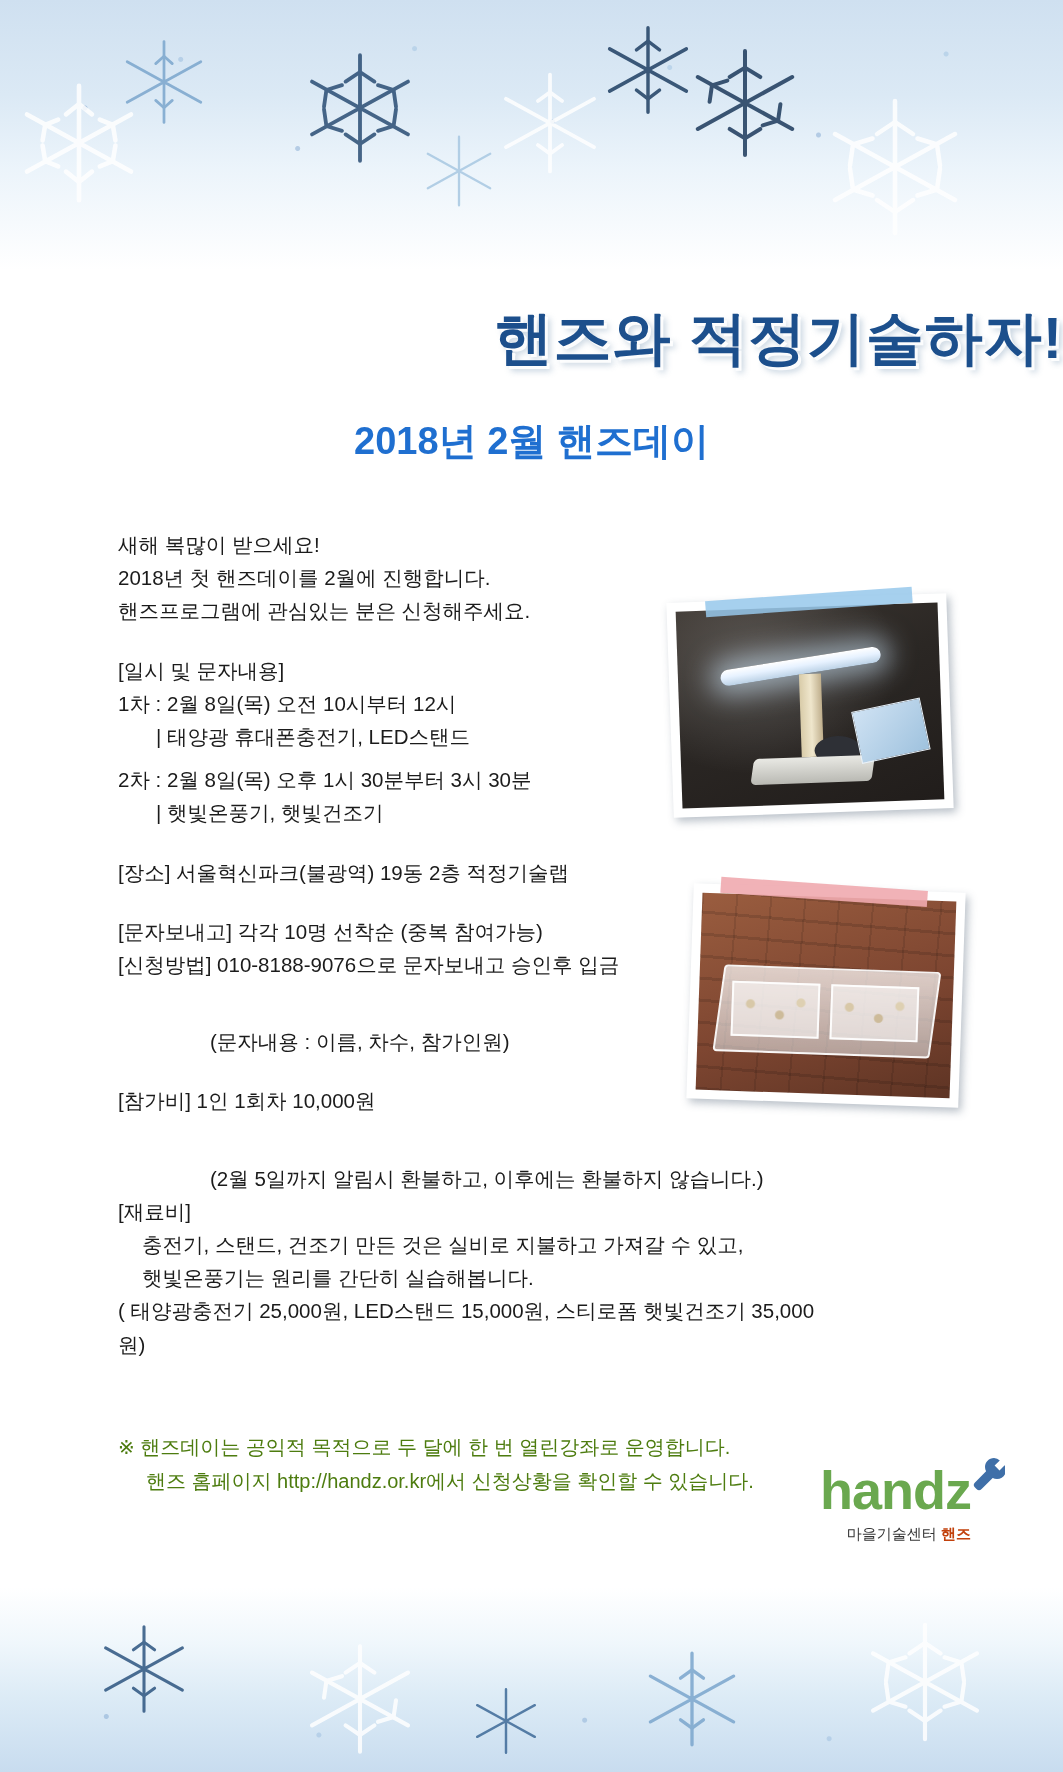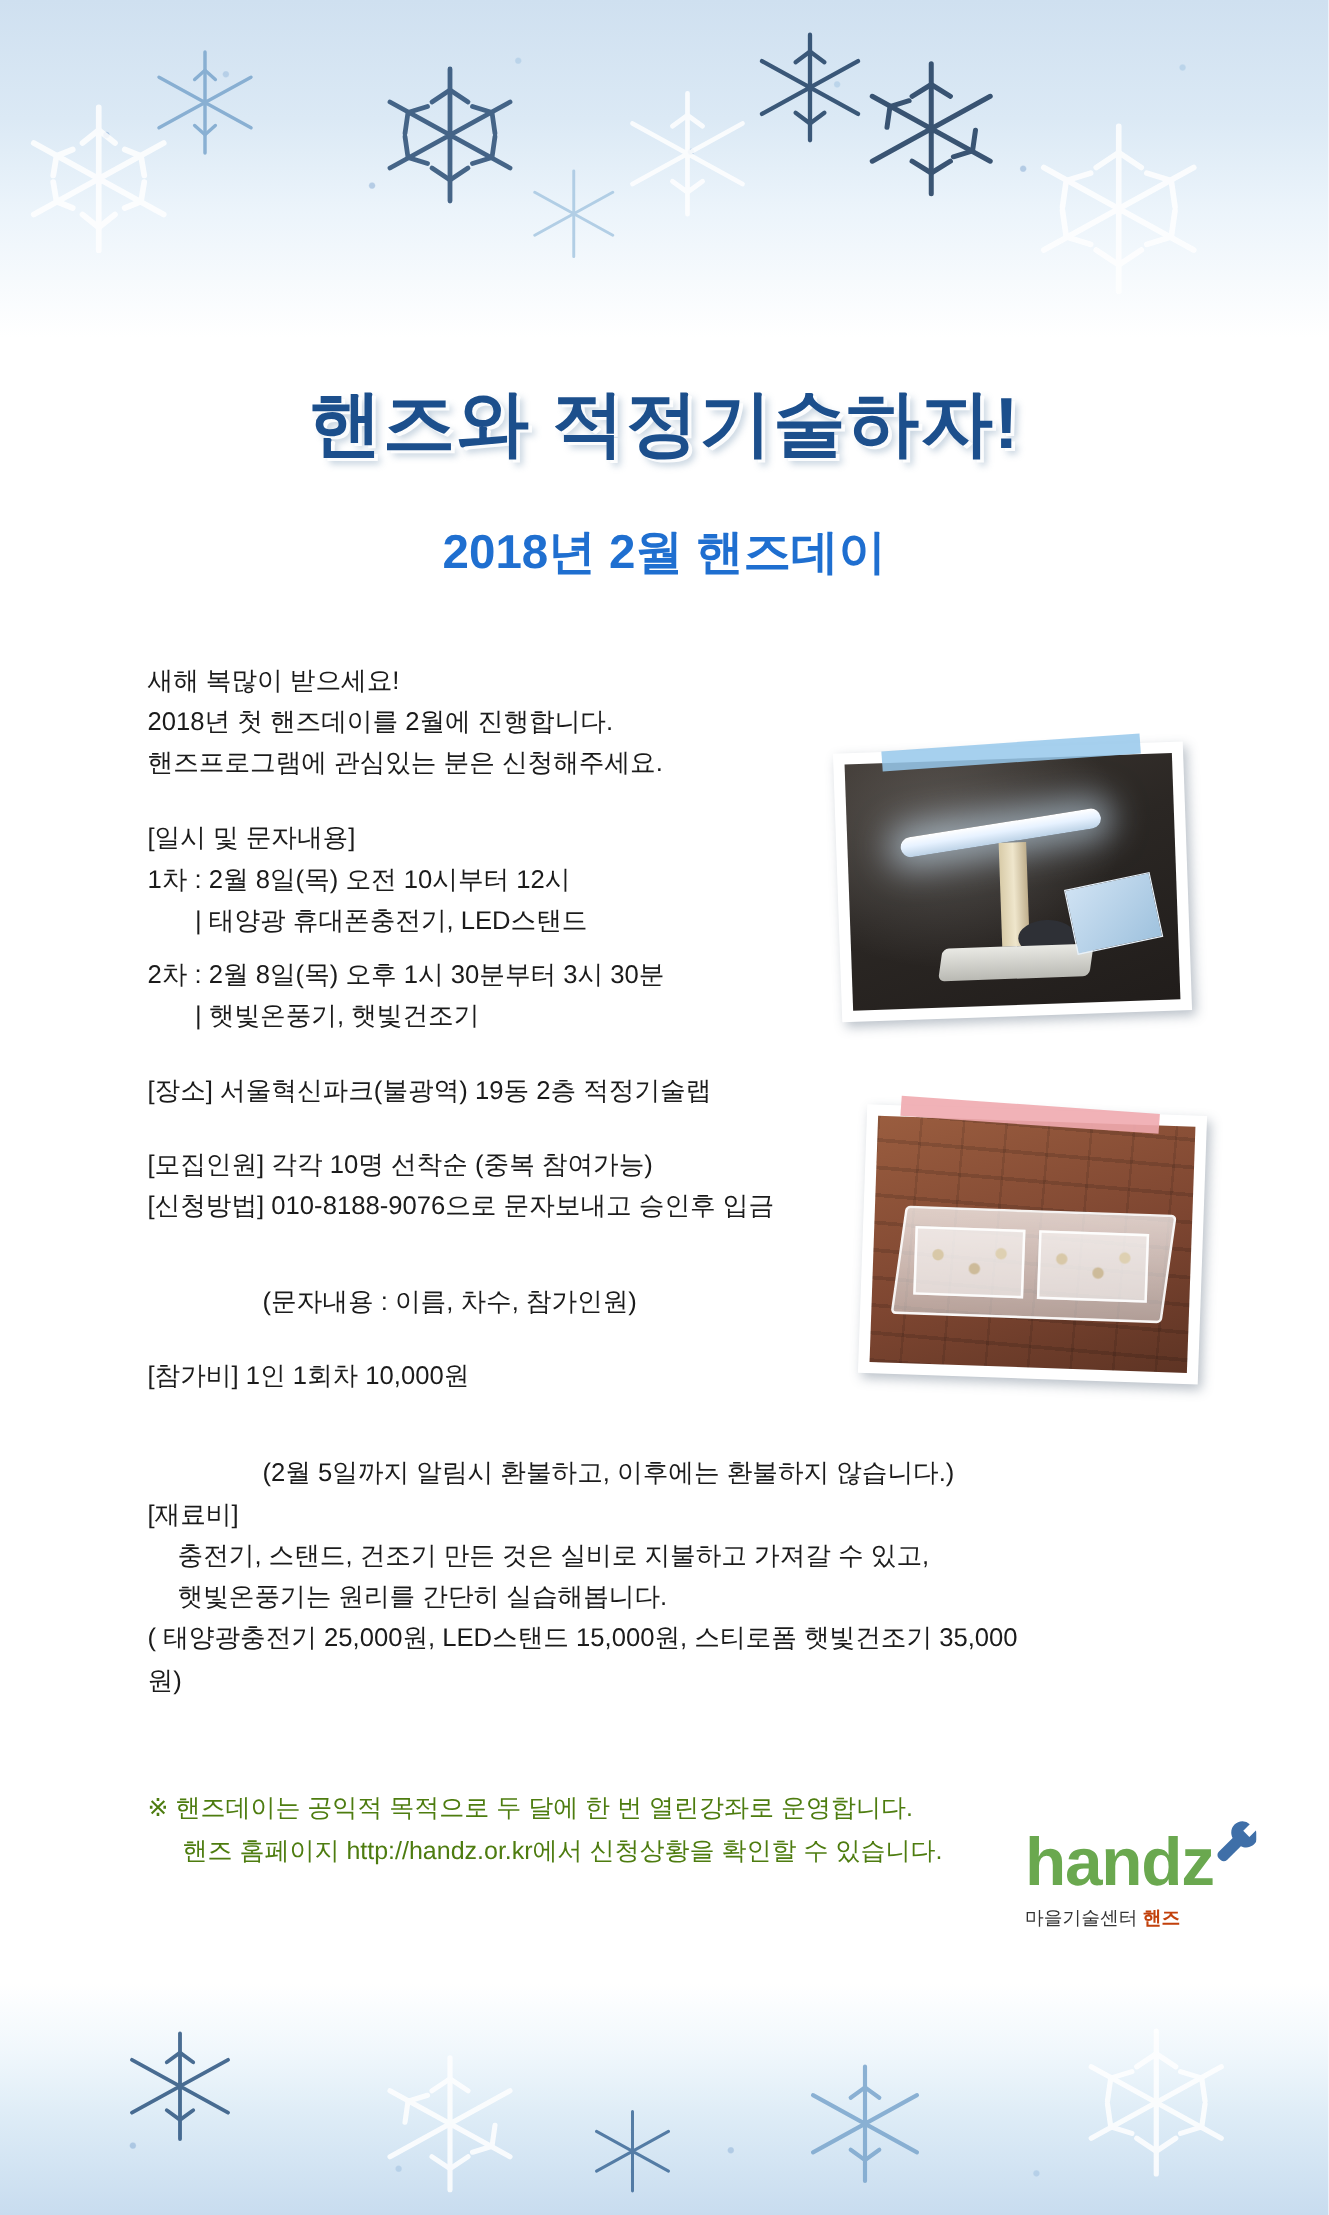--- a/index.html
+++ b/index.html
@@ -66,20 +66,21 @@
     width: 100%;
     text-align: center;
   }
   .main-title {
     font-size: 58px;
     font-weight: bold;
     color: #1c4f8c;
     letter-spacing: 1px;
     text-shadow: 3px 3px 0 rgba(255,255,255,.9), 5px 5px 6px rgba(120,150,180,.45);
     margin: 0;
+    text-align: right;
   }
   .sub-title {
     margin: 38px 0 0 0;
     font-size: 38px;
     font-weight: bold;
     color: #1f6fd0;
   }
 
   
   .content {
@@ -238,21 +239,21 @@
     height: 16px;
     background: rgba(240,170,175,.9);
     transform: rotate(2deg);
   }
 
   
   .logo-wrap {
     position: absolute;
     right: 92px;
     bottom: 228px;
-    text-align: left;
+    text-align: right;
   }
   .logo-mark {
     font-size: 54px;
     font-weight: bold;
     color: #6aa84f;
     line-height: 1;
     letter-spacing: -1px;
     position: relative;
     display: inline-block;
   }
@@ -366,21 +367,21 @@
       <div class="gap-sm"></div>
       <div class="line">2차 : 2월 8일(목) 오후 1시 30분부터 3시 30분</div>
       <div class="line indent1">| 햇빛온풍기, 햇빛건조기</div>
     </div>
 
     <div class="blk">
       <div class="line">[장소] 서울혁신파크(불광역) 19동 2층 적정기술랩</div>
     </div>
 
     <div class="blk">
-      <div class="line">[모집인원] 각각 10명 선착순 (중복 참여가능)</div>
+      <div class="line">[문자보내고] 각각 10명 선착순 (중복 참여가능)</div>
       <div class="line">[신청방법] 010-8188-9076으로 문자보내고 승인후 입금</div>
       <div class="line indent2">(문자내용 : 이름, 차수, 참가인원)</div>
     </div>
 
     <div class="blk">
       <div class="line">[참가비] 1인 1회차 10,000원</div>
       <div class="line indent2">(2월 5일까지 알림시 환불하고, 이후에는 환불하지 않습니다.)</div>
       <div class="line">[재료비]</div>
       <div class="line indent3">충전기, 스탠드, 건조기 만든 것은 실비로 지불하고 가져갈 수 있고,</div>
       <div class="line indent3">햇빛온풍기는 원리를 간단히 실습해봅니다.</div>

